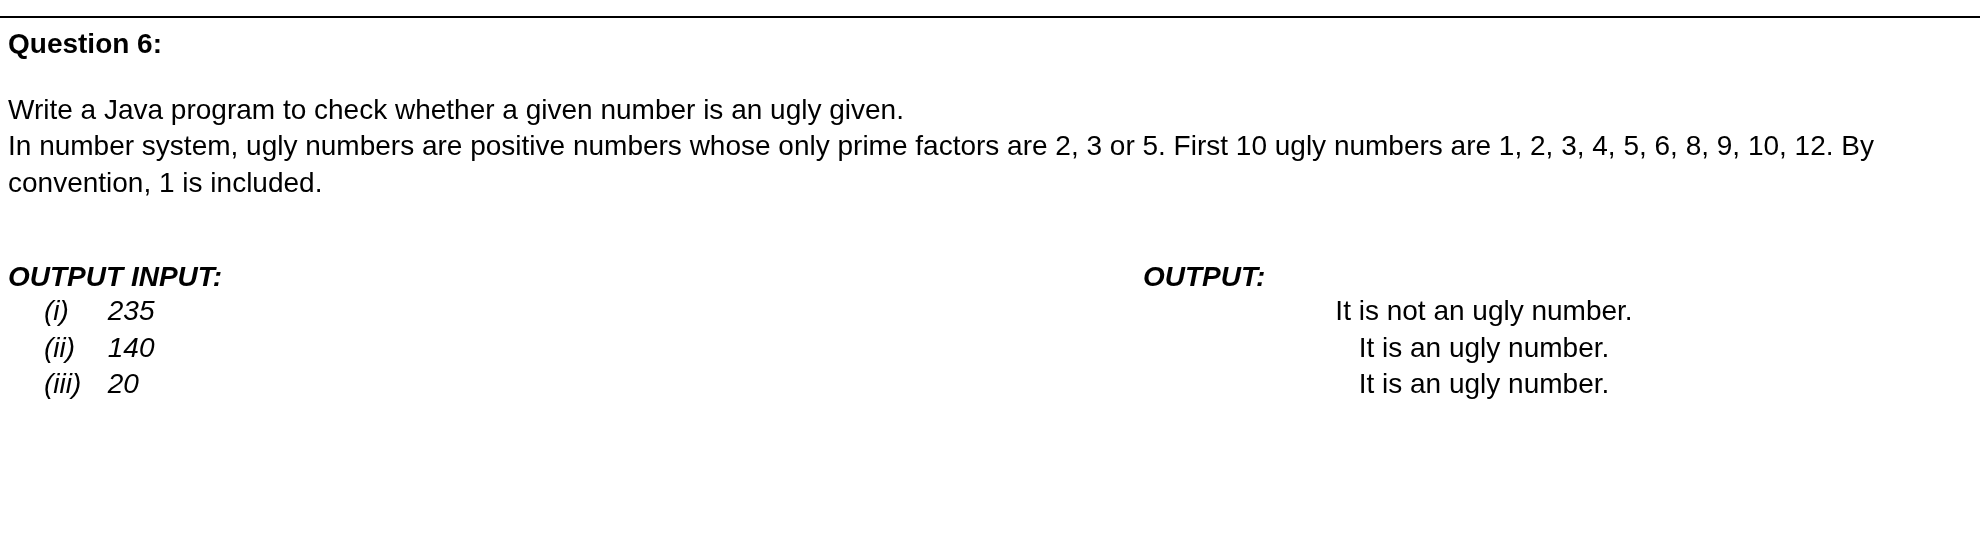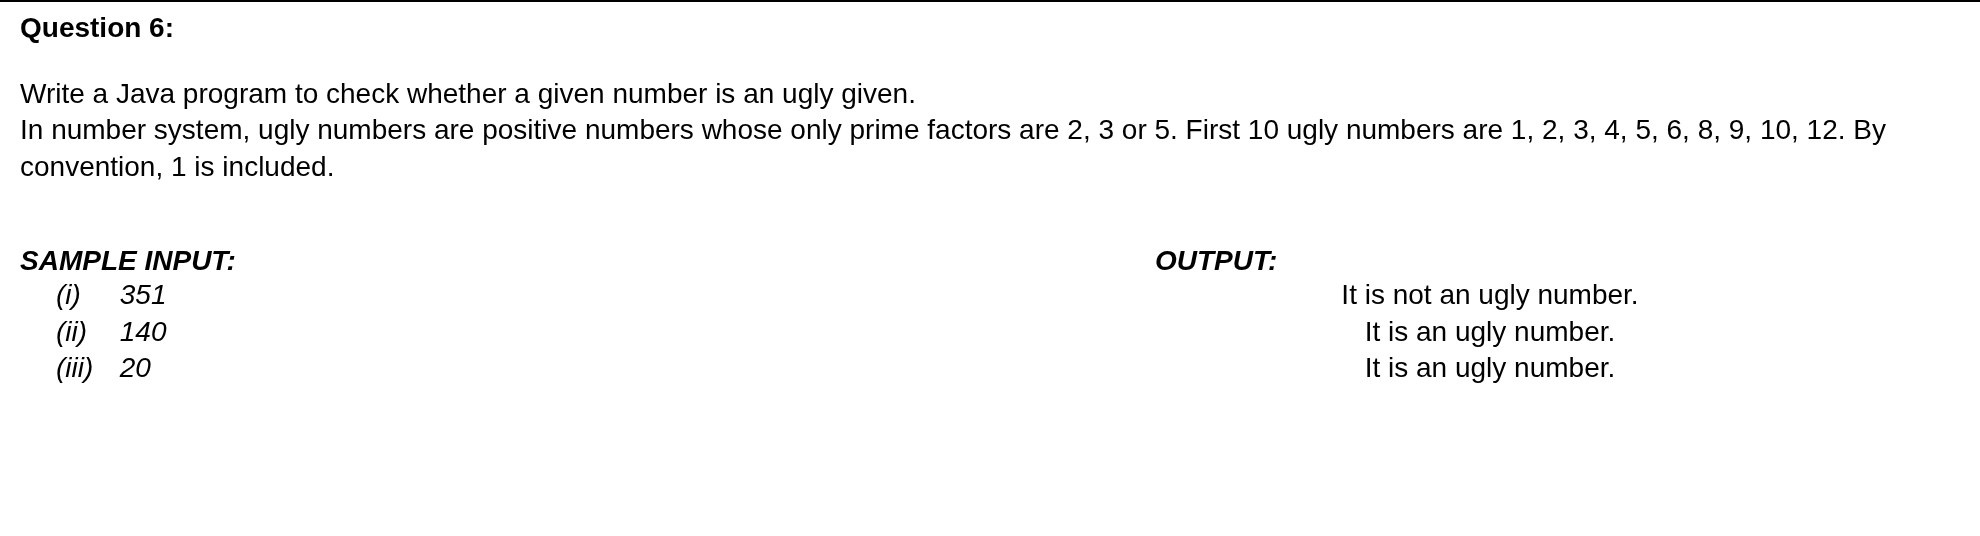--- a/index.html
+++ b/index.html
@@ -7,21 +7,22 @@
     padding: 0;
     font-family: Arial, Helvetica, sans-serif;
     font-size: 28px;
     background: #fff;
     color: #000;
   }
   .page {
     width: 1980px;
     box-sizing: border-box;
     border-top: 2px solid #000;
-    padding: 10px 20px 40px 20px;
+    padding: 10px 20px 40px 8px;
+    margin-top: 16px;
   }
   .question-title {
     font-weight: bold;
     margin-bottom: 32px;
   }
   .description {
     line-height: 1.3;
     margin-bottom: 60px;
   }
   .io-section {
@@ -71,25 +72,25 @@
 
   <div class="question-title">Question 6:</div>
 
   <div class="description">
     <span>Write a Java program to check whether a given number is an ugly given.</span><br>
     <span>In number system, ugly numbers are positive numbers whose only prime factors are 2, 3 or 5. First 10 ugly numbers are 1, 2, 3, 4, 5, 6, 8, 9, 10, 12. By convention, 1 is included.</span>
   </div>
 
   <div class="io-section">
     <div class="input-col">
-      <div class="io-heading">SAMPLE INPUT:</div>
+      <div class="io-heading">OUTPUT INPUT:</div>
       <ul class="input-list">
         <li>
           <span class="marker">(i)</span>
-          <span>351</span>
+          <span>235</span>
         </li>
         <li>
           <span class="marker">(ii)</span>
           <span>140</span>
         </li>
         <li>
           <span class="marker">(iii)</span>
           <span>20</span>
         </li>
       </ul>

